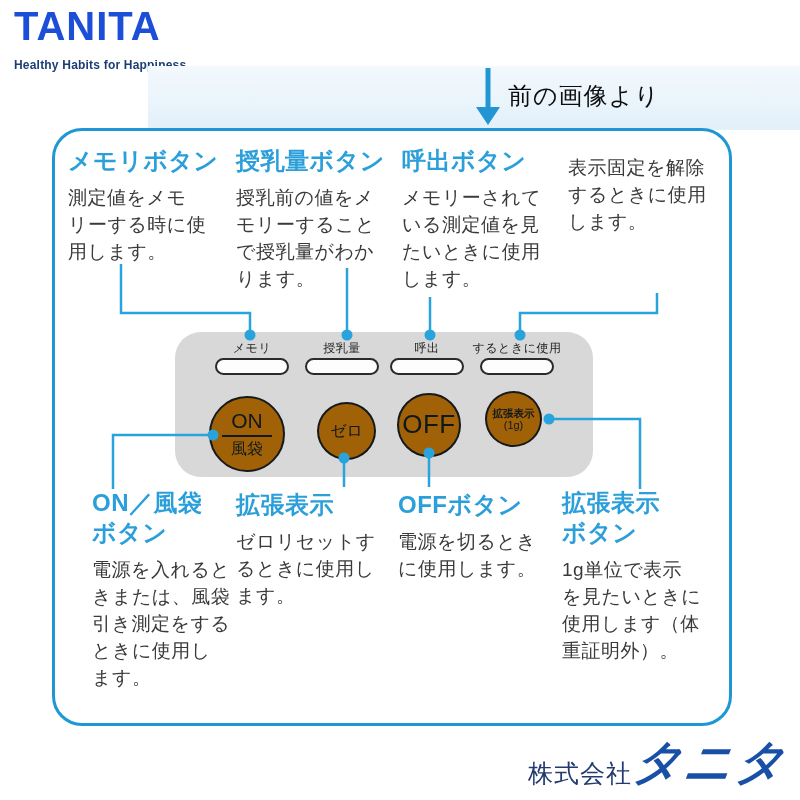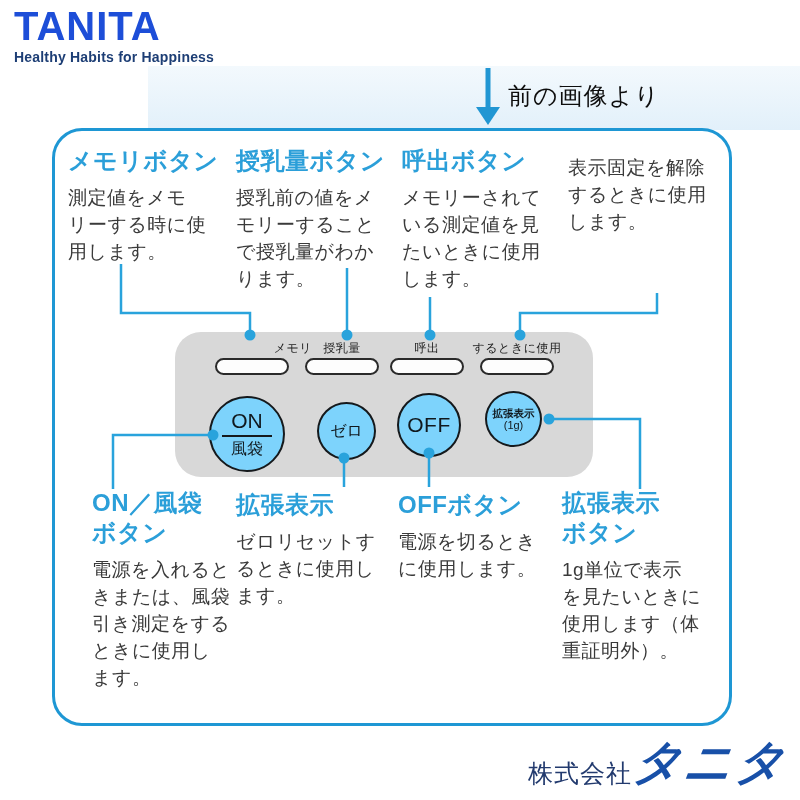--- a/index.html
+++ b/index.html
@@ -1,21 +1,21 @@
 <!DOCTYPE html>
 <html><head>
 <meta charset="utf-8">
 <style>
   html,body{margin:0;padding:0;background:#fff;}
   .stage{position:relative;width:800px;height:800px;overflow:hidden;background:#fff;
          font-family:"Liberation Sans","DejaVu Sans",sans-serif;}
   
   .brand{position:absolute;left:14px;top:6px;}
   .brand-word{font-size:40px;font-weight:900;letter-spacing:1px;color:#1d4ed8;line-height:1;}
-  .brand-tagline{font-size:14px;font-weight:bold;color:#1d3e75;margin-top:3px;letter-spacing:0.2px;}
+  .brand-tagline{font-size:12px;font-weight:bold;color:#1d3e75;margin-top:12px;letter-spacing:0.2px;}
   
   .banner{position:absolute;left:148px;top:66px;width:652px;height:64px;
           background:linear-gradient(180deg,#f3f9fd 0%,#e2f0fa 100%);}
   .banner-label{position:absolute;left:508px;top:80px;font-size:24px;color:#0d0d0d;letter-spacing:1px;}
   
   .main-box{position:absolute;left:52px;top:128px;width:680px;height:598px;background:#fff;
             border:3.5px solid #1e97d4;border-radius:30px;box-sizing:border-box;}
   
   .col{position:absolute;width:156px;}
   .col-heading{font-size:24px;font-weight:bold;color:#2b9fd9;line-height:1.25;white-space:pre-line;letter-spacing:0.5px;}
@@ -24,34 +24,34 @@
   .col-t2{left:236px;top:146px;}
   .col-t3{left:402px;top:146px;}
   .col-t4{left:568px;top:146px;}
   .col-b1{left:68px;top:488px;margin-left:24px;}
   .col-b2{left:236px;top:490px;}
   .col-b3{left:398px;top:490px;}
   .col-b4{left:562px;top:488px;}
   
   .panel{position:absolute;left:175px;top:332px;width:418px;height:145px;background:#d8d8d8;border-radius:26px;}
   .key-label{position:absolute;width:120px;text-align:center;font-size:12px;color:#1c1c1c;top:340px;letter-spacing:0.5px;}
-  .kl-1{left:192px;text-align:right;} .kl-2{left:282px;} .kl-3{left:367px;} .kl-4{left:457px;}
+  .kl-1{left:192px;} .kl-2{left:282px;} .kl-3{left:367px;} .kl-4{left:457px;}
   .oval-key{position:absolute;top:358px;width:74px;height:17px;background:#fdfdfd;border:2px solid #2a2a2a;border-radius:10px;box-sizing:border-box;}
   .ok-1{left:215px;} .ok-2{left:305px;} .ok-3{left:390px;} .ok-4{left:480px;}
-  .round-btn{position:absolute;border-radius:50%;background:#7dd3fc;border:2.5px solid #15191c;box-sizing:border-box;
+  .round-btn{position:absolute;border-radius:50%;background:#a16207;border:2.5px solid #15191c;box-sizing:border-box;
              display:flex;flex-direction:column;align-items:center;justify-content:center;color:#10181d;}
   .rb-on{left:209px;top:396px;width:76px;height:76px;}
   .rb-zero{left:317px;top:402px;width:59px;height:58px;}
   .rb-off{left:397px;top:393px;width:64px;height:64px;}
   .rb-exp{left:485px;top:391px;width:57px;height:56px;}
   .rb-top{line-height:1.2;}
   .rb-on .rb-top{font-size:21px;border-bottom:2.5px solid #15191c;padding:0 9px 1px 9px;}
   .rb-on .rb-bottom{font-size:16px;margin-top:2px;}
   .rb-zero .rb-top{font-size:16px;}
-  .rb-off .rb-top{font-size:21px;letter-spacing:0.5px;}
+  .rb-off .rb-top{font-size:26px;letter-spacing:0.5px;}
   .rb-exp .rb-top{font-size:10.5px;font-weight:bold;}
   .rb-exp .rb-bottom{font-size:11px;}
   .rb-bottom:empty{display:none;}
   
   .footer-company{position:absolute;left:528px;top:757px;font-size:25px;font-weight:500;color:#223a6e;letter-spacing:1px;}
   .footer-logo{position:absolute;left:634px;top:738px;font-size:47px;font-weight:900;font-style:italic;
                color:#1850a8;letter-spacing:3px;transform:skewX(-8deg);line-height:1;}
   
   .overlay{position:absolute;left:0;top:0;width:800px;height:800px;z-index:20;pointer-events:none;}
 </style>

